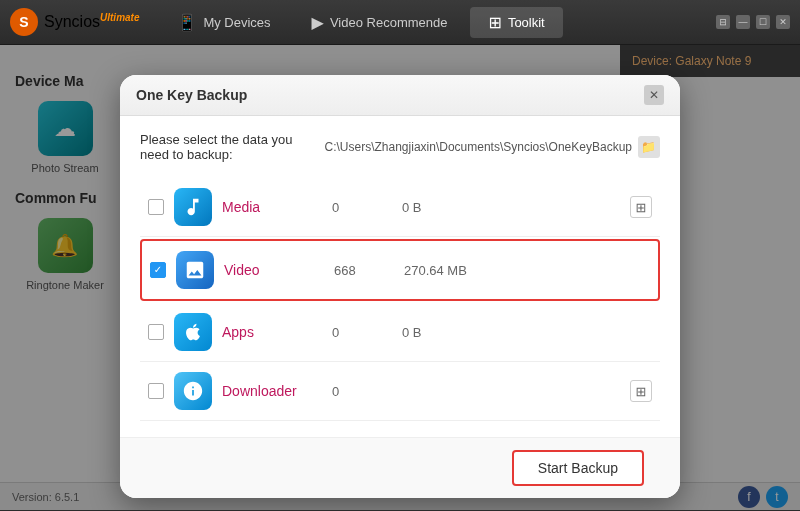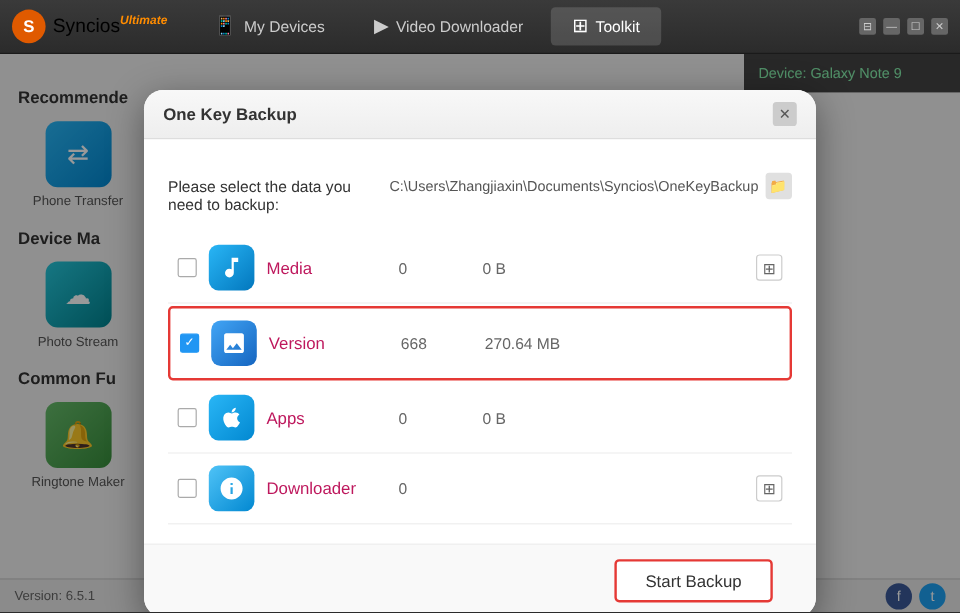--- a/index.html
+++ b/index.html
@@ -56,21 +56,21 @@
     }
 
     
     .device-bar {
       position: absolute;
       top: 0; right: 0;
       height: 32px;
       background: #444;
       padding: 0 12px;
       display: flex; align-items: center;
-      color: #86efac; font-size: 12px;
+      color: #fdba74; font-size: 12px;
       min-width: 180px;
     }
 
     
     .sidebar-content {
       padding: 20px 15px;
       width: 130px;
     }
     .section-title {
       font-size: 14px; font-weight: bold; color: #333;
@@ -140,21 +140,21 @@
       width: 20px; height: 20px;
       background: #ccc; border-radius: 3px;
       display: flex; align-items: center; justify-content: center;
       font-size: 12px; color: #555; cursor: pointer;
     }
     .modal-body { padding: 16px 20px; }
     .modal-path-row {
       display: flex; align-items: center; justify-content: space-between;
       margin-bottom: 16px;
     }
-    .modal-path-label { font-size: 13px; color: #333; margin-top: 16px; }
+    .modal-path-label { font-size: 13px; color: #333; }
     .modal-path-value { font-size: 12px; color: #555; }
     .modal-path-folder {
       width: 22px; height: 22px; background: #e0e0e0;
       border-radius: 3px; display: flex; align-items: center;
       justify-content: center; cursor: pointer; font-size: 12px; color: #666;
     }
 
     
     .backup-item {
       display: flex; align-items: center;
@@ -223,21 +223,21 @@
       <span>Syncios</span><span class="nav-logo-sub">Ultimate</span>
     </span>
   </div>
   <div class="nav-tabs">
     <div class="nav-tab">
       <span style="font-size:16px;">📱</span>
       <span>My Devices</span>
     </div>
     <div class="nav-tab">
       <span style="font-size:16px;">▶</span>
-      <span>Video Downloader</span>
+      <span>Video Recommende</span>
     </div>
     <div class="nav-tab active">
       <span style="font-size:16px;">⊞</span>
       <span>Toolkit</span>
     </div>
   </div>
   <div class="nav-window-controls">
     <div class="win-btn">⊟</div>
     <div class="win-btn">—</div>
     <div class="win-btn">☐</div>
@@ -245,29 +245,20 @@
   </div>
 </div>
 
 <div class="main-area">
 
   <div class="device-bar">
     <span>Device: Galaxy Note 9</span>
   </div>
 
   <div class="sidebar-content">
-    <div style="margin-top: 8px;">
-      <div class="section-title">Recommende</div>
-      <div class="feature-item">
-        <div class="feature-icon-box feature-icon-blue">
-          <span style="color:white;font-size:22px;">⇄</span>
-        </div>
-        <span class="feature-label">Phone Transfer</span>
-      </div>
-    </div>
     <div style="margin-top: 8px;">
       <div class="section-title">Device Ma</div>
       <div class="feature-item">
         <div class="feature-icon-box feature-icon-teal">
           <span style="color:white;font-size:22px;">☁</span>
         </div>
         <span class="feature-label">Photo Stream</span>
       </div>
     </div>
     <div style="margin-top: 8px;">
@@ -312,21 +303,21 @@
           <div class="backup-item-expand">⊞</div>
         </div>
 
         <div class="backup-item highlighted">
           <div class="check-custom checked"></div>
           <div class="backup-item-icon icon-photos">
             <svg width="22" height="22" viewBox="0 0 24 24" fill="white">
               <path d="M21 19V5c0-1.1-.9-2-2-2H5c-1.1 0-2 .9-2 2v14c0 1.1.9 2 2 2h14c1.1 0 2-.9 2-2zM8.5 13.5l2.5 3.01L14.5 12l4.5 6H5l3.5-4.5z"></path>
             </svg>
           </div>
-          <span class="backup-item-name">Version</span>
+          <span class="backup-item-name">Video</span>
           <span class="backup-item-count">668</span>
           <span class="backup-item-size">270.64 MB</span>
         </div>
 
         <div class="backup-item">
           <div class="check-custom"></div>
           <div class="backup-item-icon icon-apps">
             <svg width="22" height="22" viewBox="0 0 24 24" fill="white">
               <path d="M17.05 20.28c-.98.95-2.05.8-3.08.35-1.09-.46-2.09-.48-3.24 0-1.44.62-2.2.44-3.06-.35C2.79 15.25 3.51 7.7 9.05 7.44c1.35.07 2.29.74 3.08.8 1.18-.24 2.31-.93 3.57-.84 1.51.12 2.65.72 3.4 1.8-3.12 1.87-2.38 5.98.48 7.13-.57 1.39-1.32 2.76-2.53 3.95zM12.03 7.25c-.15-2.23 1.66-4.07 3.74-4.25.29 2.58-2.34 4.5-3.74 4.25z"></path>
             </svg>

